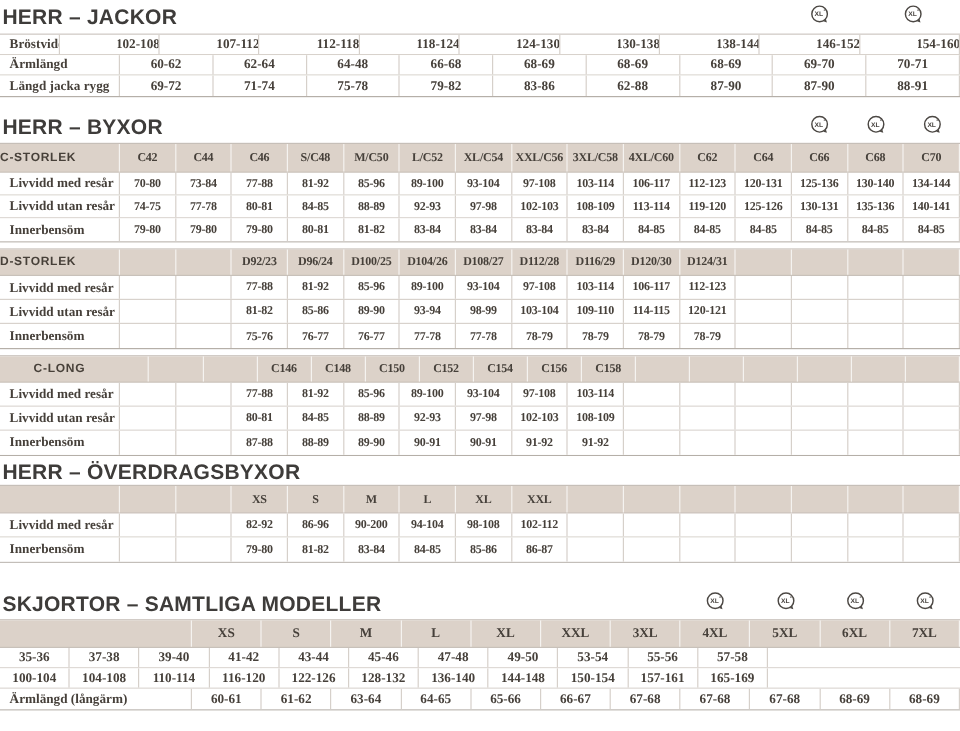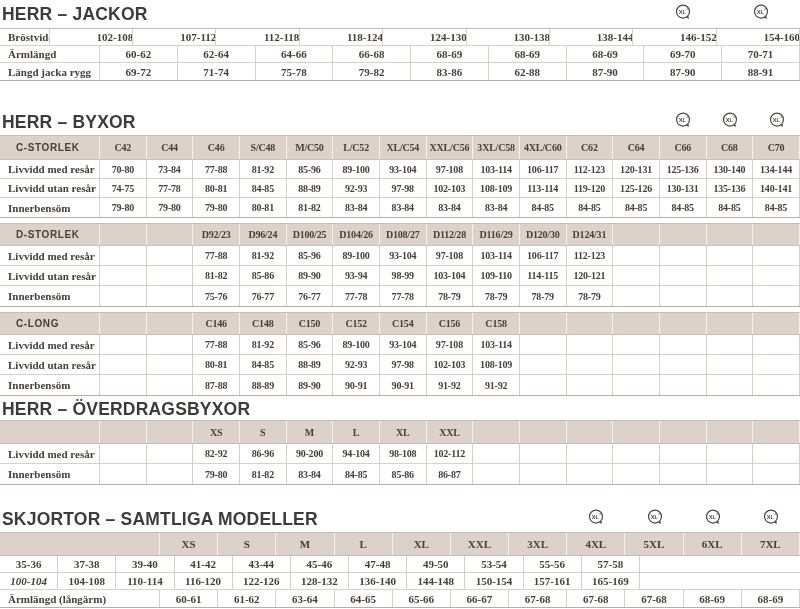--- a/index.html
+++ b/index.html
@@ -5,34 +5,34 @@
   * { margin:0; padding:0; box-sizing:border-box; }
   html,body { width:800px; height:609px; overflow:hidden; }
   body { background:#ffffff; font-family:"Liberation Serif", serif; color:#46403a; }
   .page { padding-top:3px; width:800px; }
   .section-head { position:relative; width:800px; }
   .section-title {
     font-family:"Liberation Sans", sans-serif; font-weight:600; letter-spacing:0.2px;
     font-size:17.5px; color:#3e3c3a; padding-left:2px; white-space:nowrap;
   }
   .head-jackor { height:25px; } .head-jackor .section-title { line-height:22px; }
-  .head-byxor { height:26px; margin-top:28px; } .head-byxor .section-title { line-height:26px; }
+  .head-byxor { height:26px; margin-top:12px; } .head-byxor .section-title { line-height:26px; }
   .head-overdragsbyxor { height:22px; margin-top:2px; } .head-overdragsbyxor .section-title { line-height:22px; }
   .head-skjortor { height:26px; margin-top:21px; } .head-skjortor .section-title { line-height:26px; }
   .badge { position:absolute; top:2px; width:18px; height:19px; }
   .head-jackor .badge { top:0px; }
   .tables { width:800px; }
   .table { width:800px; border-top:1px solid #c6bfb8; border-bottom:1px solid #b5afa8; margin-bottom:0; }
   .table + .table { margin-top:5px; }
   .row { display:flex; width:800px; }
   .cell { display:flex; align-items:center; justify-content:center; overflow:hidden; white-space:nowrap; }
   .header-row { background:#dcd2c9; border-bottom:1px solid #c8c1ba; }
   .header-row .cell { border-right:1px solid rgba(255,255,255,0.72); font-weight:700; font-size:11px; }
   .header-row .label-cell {
-    justify-content:flex-start; padding-left:16px;
+    justify-content:flex-start; padding-left:0;
     font-family:"Liberation Sans", sans-serif; font-size:10px; letter-spacing:0.6px; font-weight:700; color:#474039;
   }
   .data-row { background:#ffffff; border-bottom:1px solid #d8d2cc; }
   .data-row:last-child { border-bottom:none; }
   .data-row .cell { border-right:1px solid #d6d0ca; font-weight:700; font-size:11px; }
   .data-row .label-cell { justify-content:flex-start; padding-left:8px; font-size:11px; }
   .table.dense .header-row .cell:not(.label-cell) { font-size:10px; letter-spacing:-0.2px; }
   .table.dense .data-row .cell:not(.label-cell) { font-size:10px; letter-spacing:-0.2px; }
 </style>
 </head>
@@ -69,21 +69,21 @@
             <div class="cell" style="width: 77.7778px;">124-130</div>
             <div class="cell" style="width: 77.7778px;">130-138</div>
             <div class="cell" style="width: 77.7778px;">138-144</div>
             <div class="cell" style="width: 77.7778px;">146-152</div>
             <div class="cell" style="width: 77.7778px;">154-160</div>
           </div>
           <div class="row data-row" style="height: 17px;">
             <div class="cell label-cell" style="width: 100px;">Ärmlängd</div>
             <div class="cell" style="width: 77.7778px;">60-62</div>
             <div class="cell" style="width: 77.7778px;">62-64</div>
-            <div class="cell" style="width: 77.7778px;">64-66</div>
+            <div class="cell" style="width: 77.7778px;">64-48</div>
             <div class="cell" style="width: 77.7778px;">66-68</div>
             <div class="cell" style="width: 77.7778px;">68-69</div>
             <div class="cell" style="width: 77.7778px;">68-69</div>
             <div class="cell" style="width: 77.7778px;">68-69</div>
             <div class="cell" style="width: 77.7778px;">69-70</div>
             <div class="cell" style="width: 77.7778px;">70-71</div>
           </div>
           <div class="row data-row" style="height: 17px;">
             <div class="cell label-cell" style="width: 100px;">Längd jacka rygg</div>
             <div class="cell" style="width: 77.7778px;">69-72</div>
@@ -268,21 +268,21 @@
             <div class="cell" style="width: 46.6667px;">78-79</div>
             <div class="cell" style="width: 46.6667px;">78-79</div>
             <div class="cell" style="width: 46.6667px;"></div>
             <div class="cell" style="width: 46.6667px;"></div>
             <div class="cell" style="width: 46.6667px;"></div>
             <div class="cell" style="width: 46.6667px;"></div>
           </div>
         </div>
         <div class="table dense">
           <div class="row header-row" style="height: 22px;">
-            <div class="cell label-cell" style="width: 100px;">C-LONG</div>
+            <div class="cell label-cell" style="width: 100px; margin-left: 28px;">C-LONG</div>
             <div class="cell" style="width: 46.6667px;"></div>
             <div class="cell" style="width: 46.6667px;"></div>
             <div class="cell" style="width: 46.6667px;">C146</div>
             <div class="cell" style="width: 46.6667px;">C148</div>
             <div class="cell" style="width: 46.6667px;">C150</div>
             <div class="cell" style="width: 46.6667px;">C152</div>
             <div class="cell" style="width: 46.6667px;">C154</div>
             <div class="cell" style="width: 46.6667px;">C156</div>
             <div class="cell" style="width: 46.6667px;">C158</div>
             <div class="cell" style="width: 46.6667px;"></div>
@@ -468,21 +468,21 @@
             <div class="cell" style="width: 58.1818px;">41-42</div>
             <div class="cell" style="width: 58.1818px;">43-44</div>
             <div class="cell" style="width: 58.1818px;">45-46</div>
             <div class="cell" style="width: 58.1818px;">47-48</div>
             <div class="cell" style="width: 58.1818px;">49-50</div>
             <div class="cell" style="width: 58.1818px;">53-54</div>
             <div class="cell" style="width: 58.1818px;">55-56</div>
             <div class="cell" style="width: 58.1818px;">57-58</div>
           </div>
           <div class="row data-row" style="height: 17px;">
-            <div class="cell" style="width: 58.1818px; font-style: italic;">100-104</div>
+            <div class="cell" style="width: 58.1818px;">100-104</div>
             <div class="cell" style="width: 58.1818px;">104-108</div>
             <div class="cell" style="width: 58.1818px;">110-114</div>
             <div class="cell" style="width: 58.1818px;">116-120</div>
             <div class="cell" style="width: 58.1818px;">122-126</div>
             <div class="cell" style="width: 58.1818px;">128-132</div>
             <div class="cell" style="width: 58.1818px;">136-140</div>
             <div class="cell" style="width: 58.1818px;">144-148</div>
             <div class="cell" style="width: 58.1818px;">150-154</div>
             <div class="cell" style="width: 58.1818px;">157-161</div>
             <div class="cell" style="width: 58.1818px;">165-169</div>

